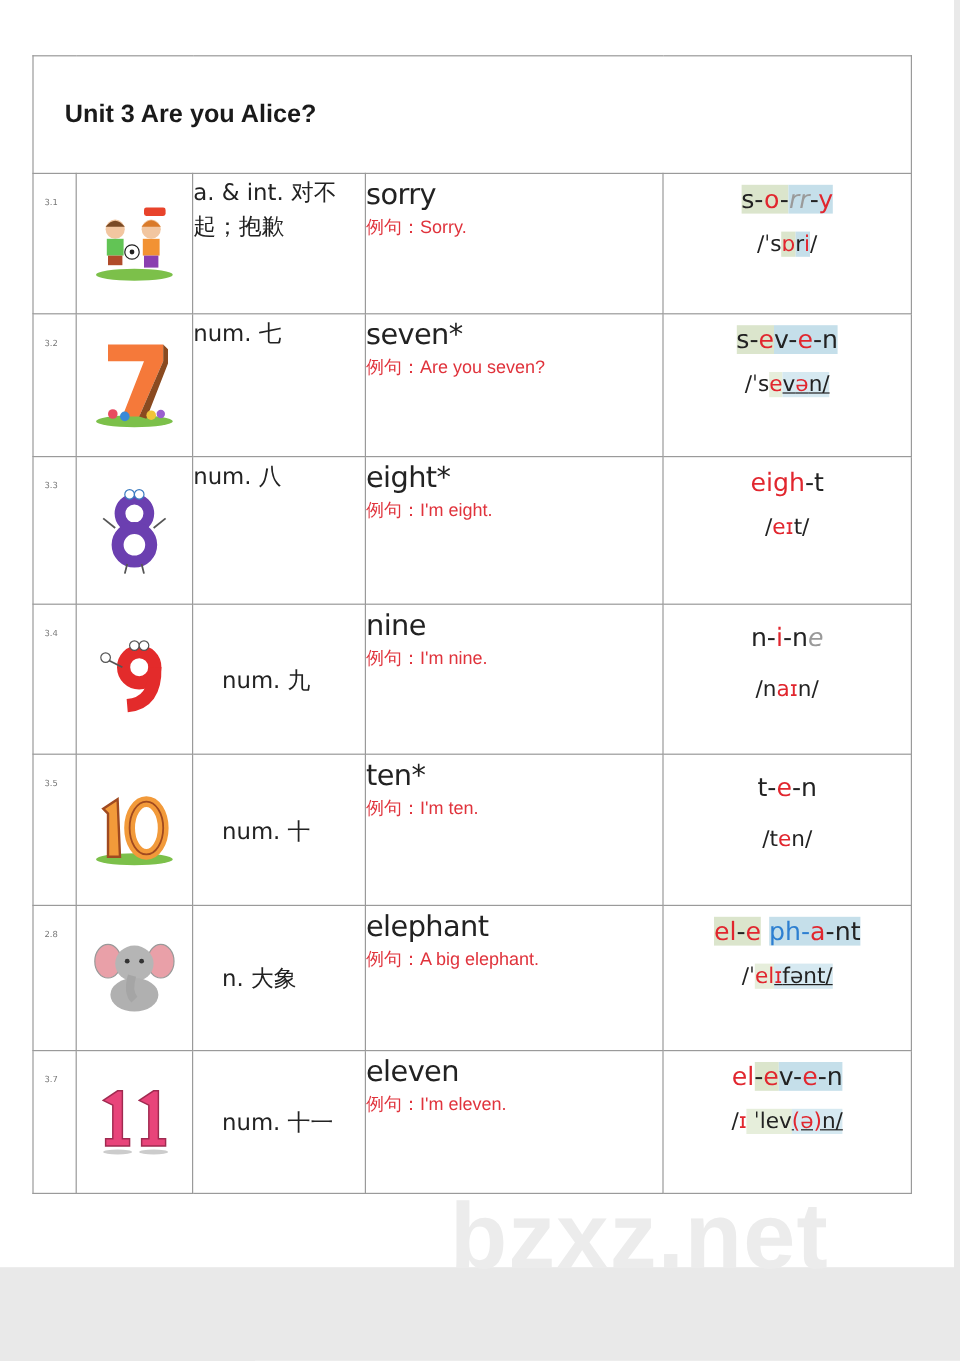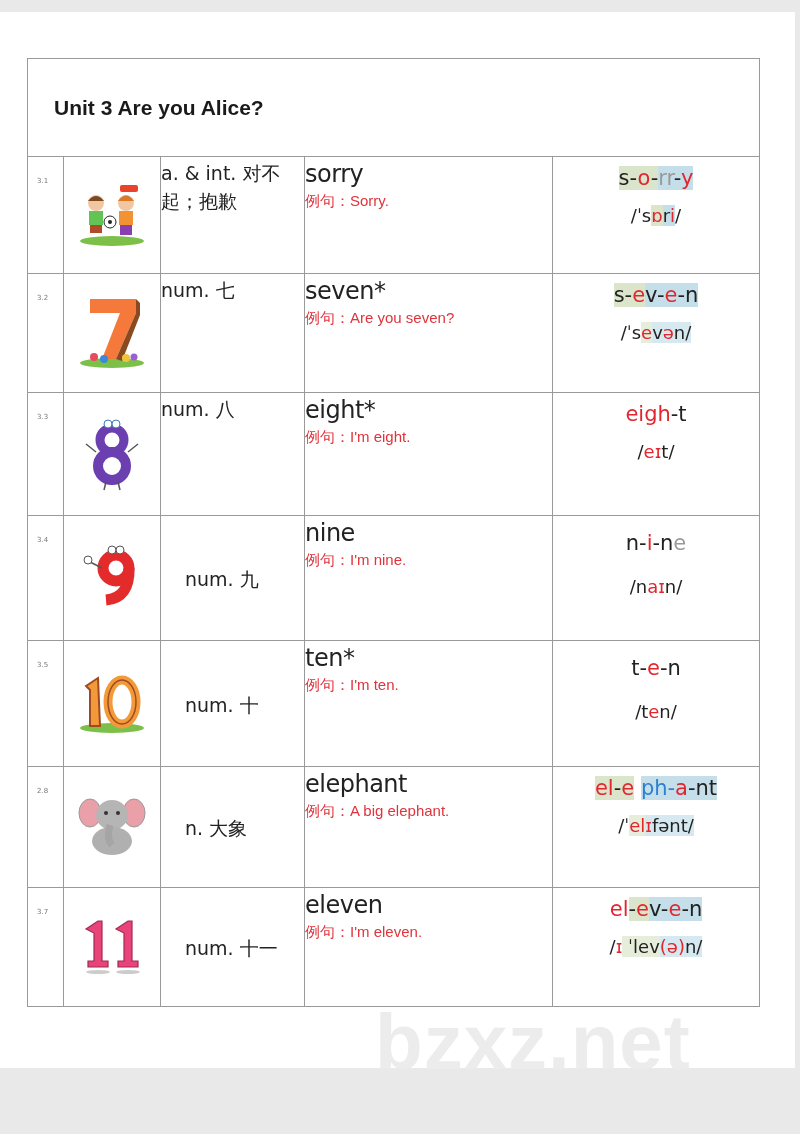--- a/index.html
+++ b/index.html
@@ -1,21 +1,21 @@
 <!DOCTYPE html>
 <html><head>
 <meta charset="utf-8">
 <style>
   html, body { margin:0; padding:0; }
   body {
     width:800px; height:1134px; background:#e9e9e9; position:relative; overflow:hidden;
     font-family:"DejaVu Sans", "Liberation Sans", sans-serif;
   }
   .page {
-    position:absolute; left:0; top:12px; width:795px; height:1056px; background:#ffffff;
+    position:absolute; left:0; top:0; width:795px; height:1056px; background:#ffffff;
   }
   table.vocab {
     position:absolute; left:27px; top:46px; width:732px;
     border-collapse:collapse; table-layout:fixed;
   }
   table.vocab td { border:1px solid #9a9a9a; padding:0; vertical-align:top; }
   .title-cell { height:97px; vertical-align:middle !important; }
   .title-text {
     font-family:"Liberation Sans", sans-serif; font-weight:bold; font-size:21px; color:#1a1a1a;
     margin-left:26px; display:block;
@@ -27,26 +27,26 @@
   .meaning.mid { vertical-align:middle !important;padding-left:24px; }
   .meaning .in { display:block; padding-top:2px; }
   .word-cell { position:relative; }
   .word { display:block; text-align:left; font-size:24px; color:#222; margin-top:3px; letter-spacing:-0.5px; }
   .ex { display:block; color:#e0333c; font-size:15px; margin-top:4px; margin-left:0; font-family:"Liberation Sans", sans-serif; }
   .ex .lab { font-family:"DejaVu Sans", sans-serif; font-size:15px; }
   .ph { text-align:center; }
   .ph-word { display:inline-block; font-size:21px; color:#222; margin-top:6px; height:30px; line-height:30px; position:relative; }
   .ph-ipa { display:block; font-size:18px; color:#222; margin-top:8px; height:30px; line-height:30px; }
   .r { color:#e1262e; }
-  .g { color:#9a9a9a; }
+  .g { color:#9a9a9a;font-style:italic; }
   .b { color:#2d7fd1; }
   .bg-g { background:#dbe5cc; }
   .bg-b { background:#c5dfea; }
   .bg-gl { background:#e6eedb; }
-  .bg-bl { background:#d6e9f1; }
+  .bg-bl { background:#d6e9f1;text-decoration:underline; }
   .watermark {
     position:absolute; left:375px; top:985px; font-family:"Liberation Sans", sans-serif;
     font-weight:bold; font-size:78px; color:#ececec; letter-spacing:1px;
   }
 </style>
 </head>
 <body>
 
 <div class="page">
   <table class="vocab">

